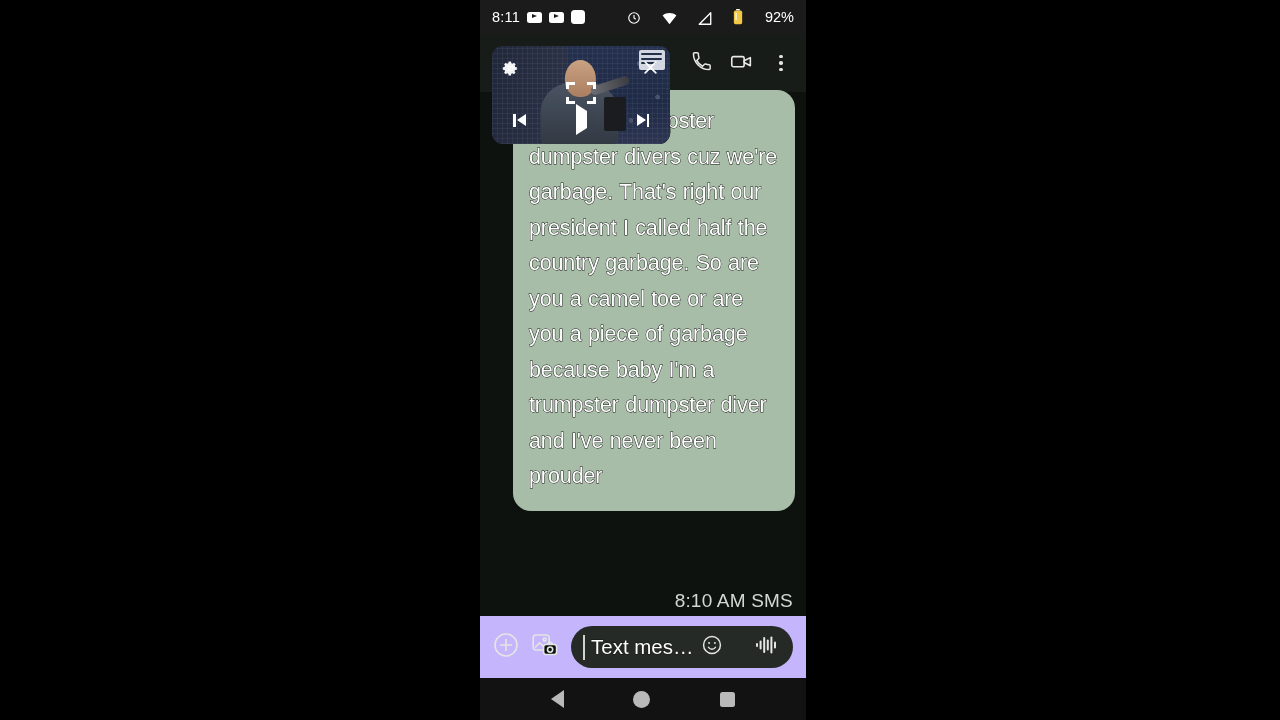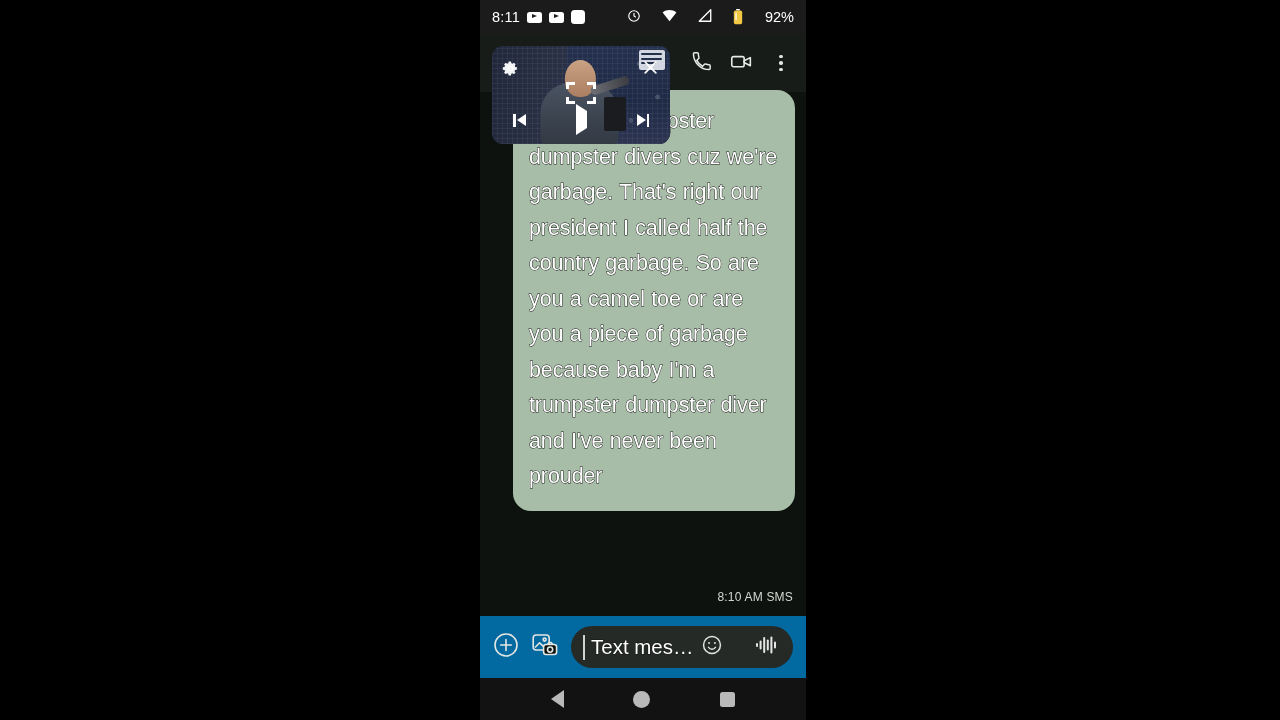--- a/index.html
+++ b/index.html
@@ -39,21 +39,21 @@
     background:#fff; position:relative;
   }
   .yt-badge::after {
     content:""; position:absolute; left:5.5px; top:2.6px;
     border-left:5px solid #1b1b1b;
     border-top:2.9px solid transparent;
     border-bottom:2.9px solid transparent;
   }
   .sq-badge { width:14px; height:14px; border-radius:3.5px; background:#fff; }
   #status-right {
-    margin-left:auto; display:flex; align-items:flex-start; gap:21px;
+    margin-left:auto; display:flex; align-items:flex-end; gap:21px;
   }
   #status-right svg { display:block; }
   #battpct { color:#fff; font-size:14.5px; margin-left:1px; }
 
   
   #appbar {
     position:absolute; left:0; top:34px;
     width:326px; height:58px;
     background:#181c19;
   }
@@ -97,28 +97,28 @@
   #bubble-short {
     position:absolute;
     left:99px; top:447px;
     background:#a8bda7;
     border-radius:18px 18px 4px 18px;
     padding:9px 18px 11px 18px;
   }
   #bubble-short .msg-text { font-size:21px; line-height:26px; }
   #msg-meta {
     position:absolute; right:13px; top:498px;
-    color:#d4d8d3; font-size:12px; letter-spacing:.2px;
+    color:#d4d8d3; font-size:19px; letter-spacing:.2px;
   }
 
   
   #composer {
     position:absolute; left:0; top:616px;
     width:326px; height:62px;
-    background:#0369a1;
+    background:#c4b5fd;
     display:flex; align-items:center;
     padding:0 13px;
     gap:13px;
   }
   #plus-icon, #gallery-icon { flex:0 0 auto; }
   #input-pill {
     flex:1 1 auto; height:42px;
     background:#252a26;
     border-radius:21px;
     display:flex; align-items:center;

